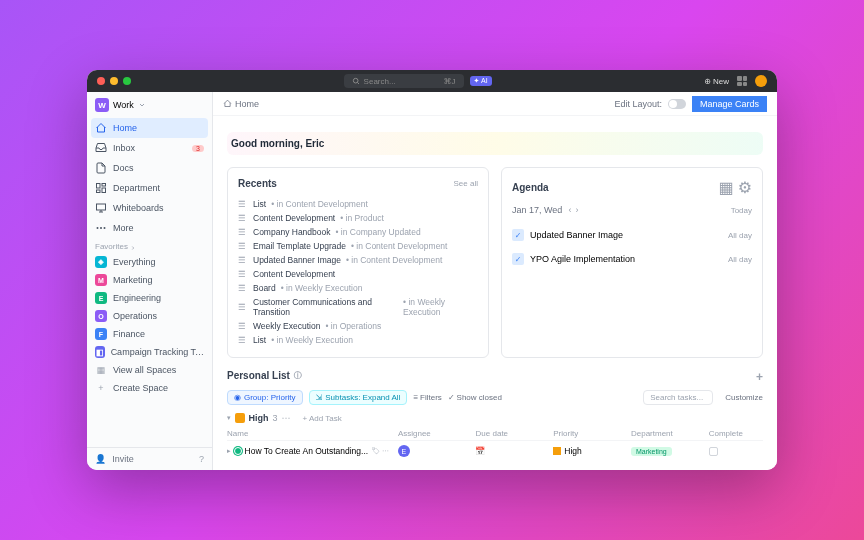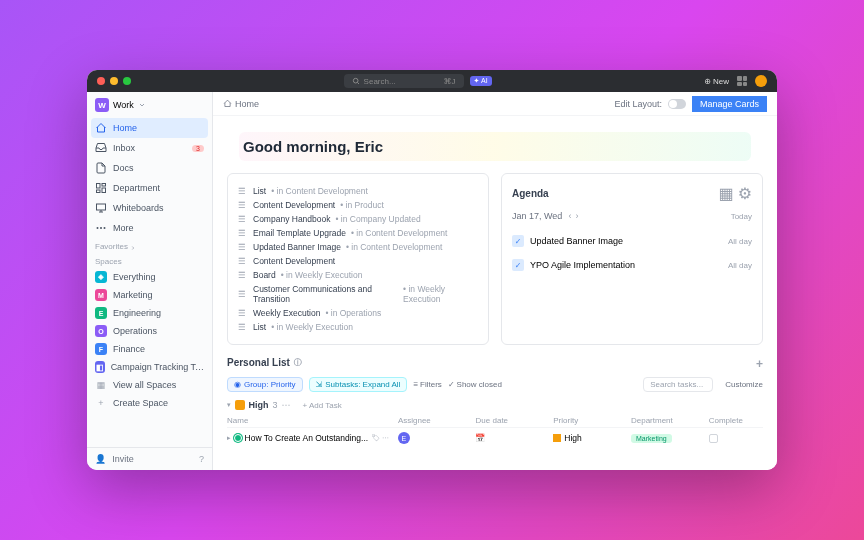--- a/index.html
+++ b/index.html
@@ -30,21 +30,21 @@
 .space-avatar{width:12px;height:12px;border-radius:3px;display:flex;align-items:center;justify-content:center;font-size:7px;font-weight:600;color:#fff}
 .sb-footer{margin-top:auto;border-top:1px solid #e5e7eb;padding:6px 8px;display:flex;align-items:center;gap:6px;color:#6b7280;font-size:9px}
 .main{flex:1;overflow:auto;background:#fff}
 .topbar{height:24px;display:flex;align-items:center;padding:0 10px;gap:4px;font-size:9px;color:#6b7280;border-bottom:1px solid #f3f4f6}
 .crumb{display:flex;align-items:center;gap:3px}
 .topbar-right{margin-left:auto;display:flex;align-items:center;gap:6px}
 .toggle{width:18px;height:10px;background:#d1d5db;border-radius:5px;position:relative}
 .toggle::after{content:'';position:absolute;width:8px;height:8px;background:#fff;border-radius:50%;top:1px;left:1px}
 .manage-btn{background:#3b82f6;color:#fff;padding:3px 8px;border-radius:0;font-size:9px}
 .content{padding:10px 14px}
-.greeting{font-size:15px;font-weight:600;color:#1f2937;margin:6px 12px 12px;background:linear-gradient(90deg,rgba(251,207,232,.2),rgba(254,240,138,.2),rgba(167,243,208,.2));padding:6px 0;border-radius:6px;padding-left:4px}
+.greeting{font-size:10px;font-weight:600;color:#1f2937;margin:6px 0 12px;background:linear-gradient(90deg,rgba(251,207,232,.2),rgba(254,240,138,.2),rgba(167,243,208,.2));padding:6px 0;border-radius:6px;padding-left:4px}
 .cards-row{display:flex;gap:12px}
 .card{flex:1;border:1px solid #e5e7eb;border-radius:6px;padding:10px}
 .card-header{display:flex;align-items:center;justify-content:space-between;margin-bottom:8px}
 .card-title{font-size:10px;font-weight:600;color:#374151}
 .see-all{font-size:8px;color:#9ca3af}
 .recent-item{display:flex;align-items:center;gap:5px;padding:2px 0;font-size:8.5px;color:#374151}
 .recent-icon{width:10px;height:10px;color:#9ca3af;flex-shrink:0}
 .recent-loc{color:#9ca3af}
 .agenda-date{font-size:9px;color:#6b7280;display:flex;align-items:center;gap:6px;margin-bottom:8px}
 .agenda-nav{display:flex;gap:4px;color:#9ca3af}
@@ -183,23 +183,20 @@
           </span>
         <span>More</span>
       </div>
 
       <div class="sb-section">
           <span>Favorites</span>
           <svg style="width:6px;height:6px" viewBox="0 0 24 24" fill="none" stroke="currentColor" stroke-width="3">
             <path d="m9 6 6 6-6 6"></path>
           </svg>
         </div>
-      <div class="sb-section">
-          <span>Spaces</span>
-        </div>
 
       <div class="space-item">
           <div class="space-avatar" style="background:#06b6d4">◈</div>
           <span>Everything</span>
         </div>
       <div class="space-item">
           <div class="space-avatar" style="background:#ec4899">M</div>
           <span>Marketing</span>
         </div>
       <div class="space-item">
@@ -247,20 +244,24 @@
           <div class="toggle"></div>
           <div class="manage-btn">Manage Cards</div>
         </div>
       </div>
 
       <div class="content">
         <div class="greeting">Good morning, Eric</div>
 
         <div class="cards-row">
           <div class="card">
+            <div class="card-header">
+              <span class="card-title">Recents</span>
+              <span class="see-all">See all</span>
+            </div>
             <div id="recents-list">
                 <div class="recent-item">
                   <span class="recent-icon">☰</span>
                   <span>List</span>
                   <span class="recent-loc"> • in Content Development</span>
                 </div>
                 <div class="recent-item">
                   <span class="recent-icon">☰</span>
                   <span>Content Development</span>
                   <span class="recent-loc"> • in Product</span>

